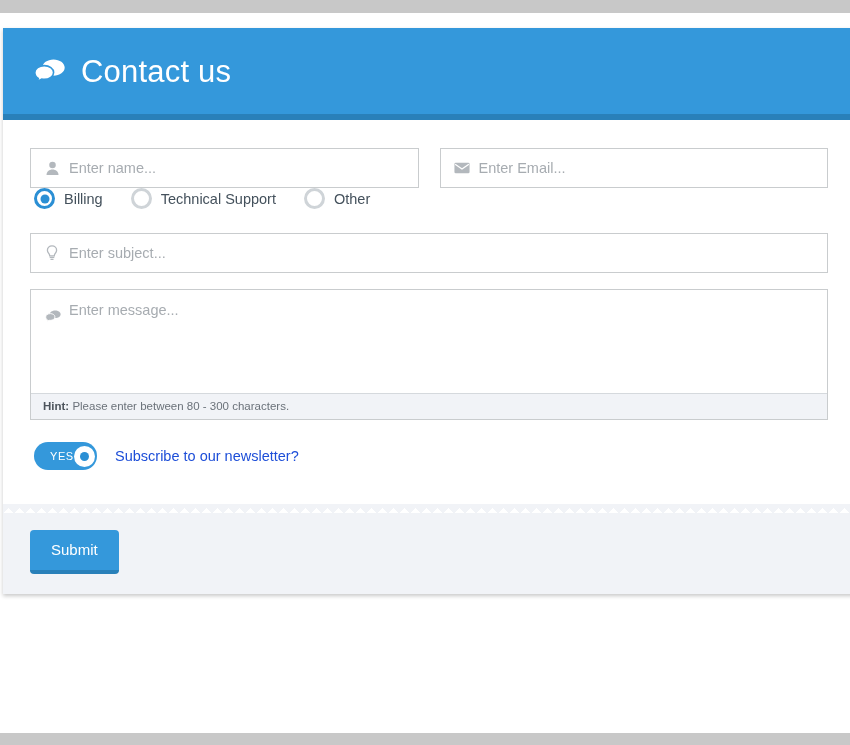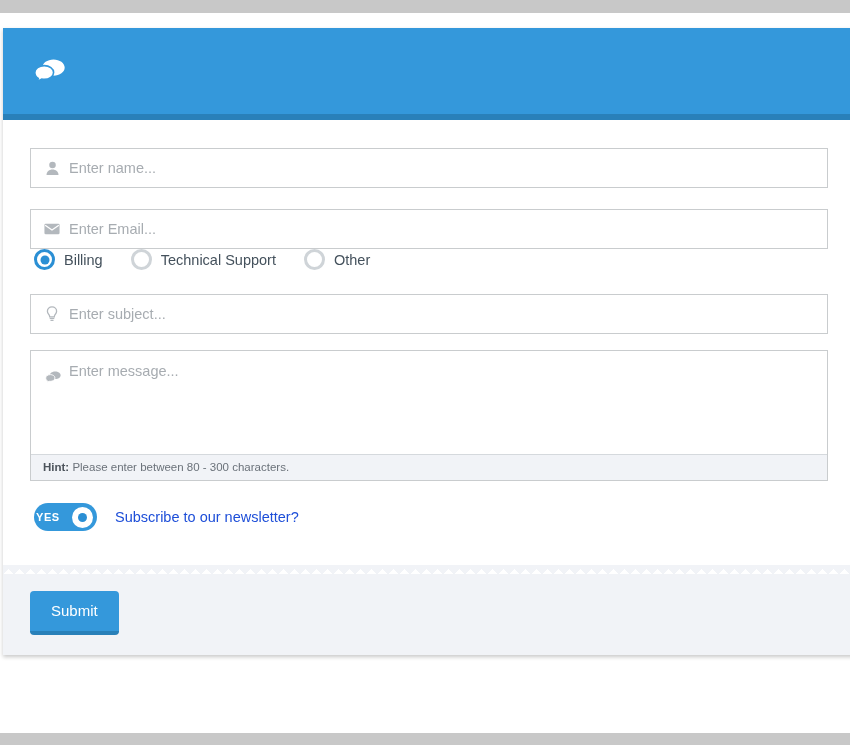--- a/index.html
+++ b/index.html
@@ -67,21 +67,20 @@
   
   .card-body {
     background: #ffffff;
     padding: 28px 27px 0 27px;
   }
 
   
   .row-two {
     display: flex;
     gap: 21px;
-    flex-direction: column;
   }
   .field {
     position: relative;
     flex: 1;
   }
   .field-input {
     width: 100%;
     height: 40px;
     border: 1px solid #c9ccce;
     background: #fff;
@@ -221,23 +220,23 @@
     align-items: center;
     justify-content: space-between;
     padding: 0 4px 0 0;
     position: relative;
     flex: none;
     cursor: pointer;
   }
   .toggle-text {
     color: #ffffff;
     font-size: 11px;
-    font-weight: bold;
+    font-weight: normal;
     letter-spacing: 0.6px;
-    padding-left: 2px;
+    padding-left: 16px;
   }
   .toggle-knob {
     width: 21px; height: 21px;
     border-radius: 50%;
     background: #ffffff;
     display: flex;
     align-items: center;
     justify-content: center;
     flex: none;
   }
@@ -286,20 +285,21 @@
 
 <div class="card">
 
   <div class="card-header">
     <span class="header-icon">
       <svg width="34" height="30" viewBox="0 0 34 30" xmlns="http://www.w3.org/2000/svg">
         <path d="M20.5 3.5c6.2 0 11.2 3.6 11.2 8.1 0 4.5-5 8.1-11.2 8.1-1 0-2-.1-2.9-.3l-5.4 2.6 1.3-3.6c-2.6-1.5-4.2-3.9-4.2-6.8 0-4.5 5-8.1 11.2-8.1z" fill="#ffffff"></path>
         <path d="M11.2 9.6c5.2 0 9.4 3.1 9.4 6.9 0 3.8-4.2 6.9-9.4 6.9-.9 0-1.7-.1-2.5-.3L4.2 25.5l1.1-3.1C3.1 21.1 1.8 19 1.8 16.5c0-3.8 4.2-6.9 9.4-6.9z" fill="#ffffff" stroke="#3498db" stroke-width="1.6"></path>
       </svg>
     </span>
+    <span class="header-title">Contact us</span>
   </div>
 
   <div class="card-body">
 
     <div class="row-two">
       <div class="field">
         <span class="field-icon">
           <svg width="15" height="15" viewBox="0 0 16 16" xmlns="http://www.w3.org/2000/svg">
             <circle cx="8" cy="4.3" r="3.5" fill="#b3b8bd"></circle>
             <path d="M1.6 15c0-3.6 2.9-5.9 6.4-5.9s6.4 2.3 6.4 5.9z" fill="#b3b8bd"></path>

